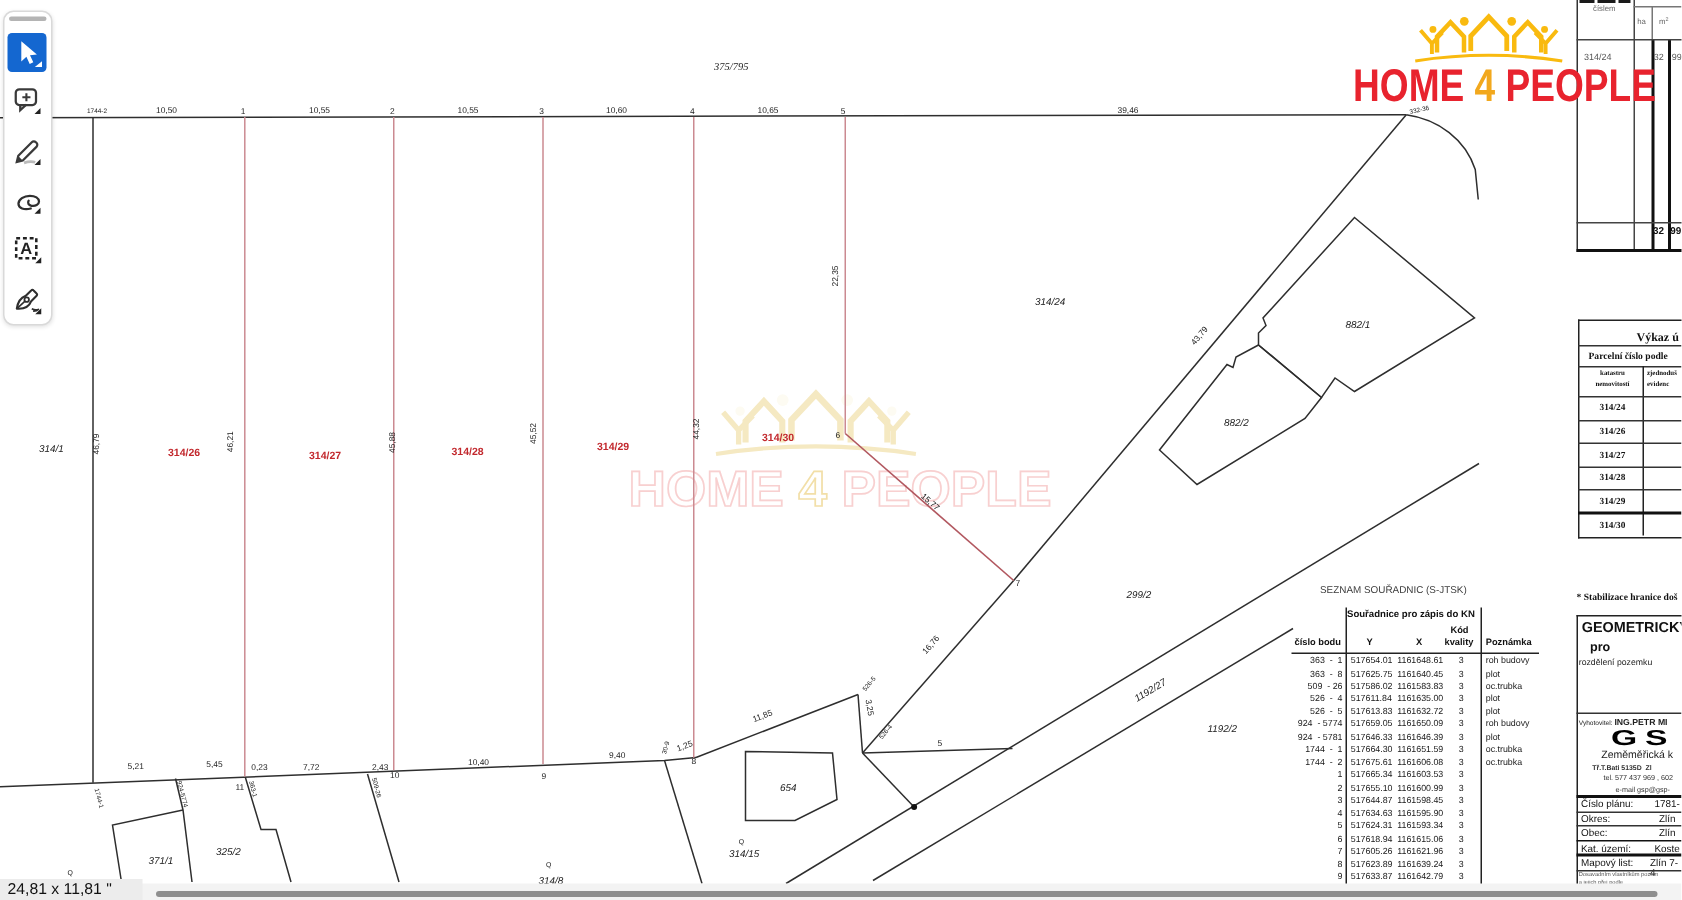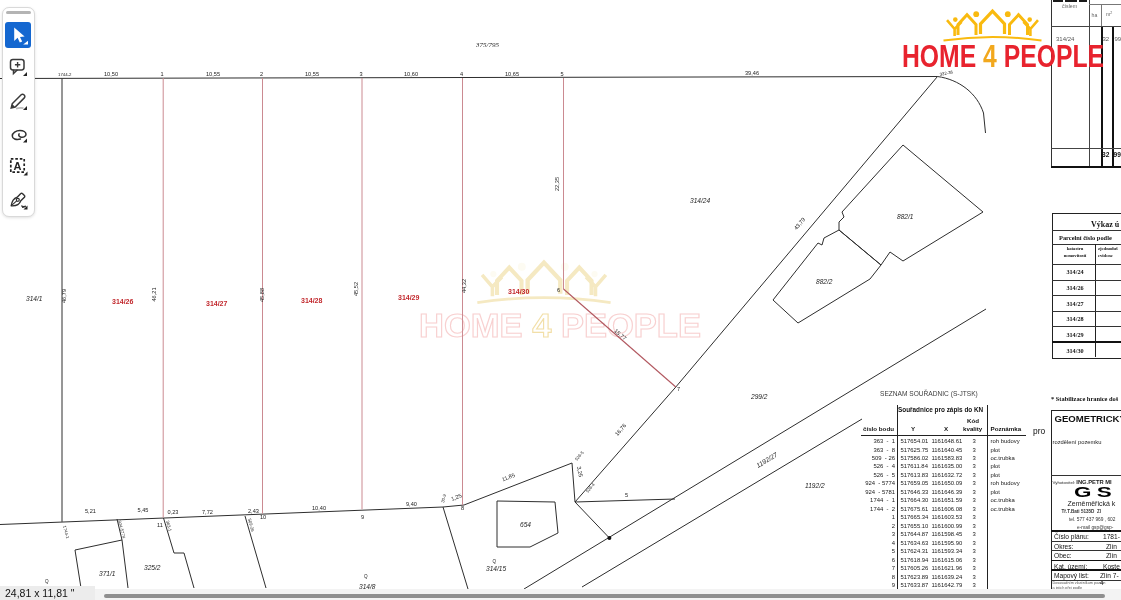--- a/index.html
+++ b/index.html
@@ -293,21 +293,21 @@
 
 <div class="abs ser" style="left:1056px;top:330.5px;width:38px;text-align:center;font-size:6.2px;font-weight:bold;color:#111;">314/29</div>
 
 <div class="abs ser" style="left:1056px;top:346.5px;width:38px;text-align:center;font-size:6.2px;font-weight:bold;color:#111;">314/30</div>
 
 <div class="abs ser" style="left:1051px;top:394.5px;font-size:6.4px;font-weight:bold;color:#111;white-space:nowrap;">* Stabilizace hranice doš</div>
 
 <div class="abs" style="left:1051px;top:410.4px;width:70px;height:190px;background:#fff;border-left:1.4px solid #222;border-top:1.4px solid #222;"></div>
 
 <div class="abs" style="left:1054.5px;top:412.5px;font-size:9.6px;font-weight:bold;color:#111;white-space:nowrap;">GEOMETRICKÝ P</div>
-<div class="abs" style="left:1033px;top:426px;font-size:8.4px;font-weight:normal;color:#111;">pro</div>
+<div class="abs" style="left:1060px;top:426px;font-size:8.4px;font-weight:bold;color:#111;">pro</div>
 
 <div class="abs" style="left:1052.5px;top:438.5px;font-size:5.8px;color:#222;white-space:nowrap;">rozdělení pozemku</div>
 <div class="abs" style="left:1051px;top:475.4px;width:70px;height:1px;background:#333;"></div>
 
 <div class="abs" style="left:1052.5px;top:478.5px;font-size:4.4px;color:#222;white-space:nowrap;">Vyhotovitel: <span style="font-size:5.8px;font-weight:bold;">ING.PETR MI</span></div>
 
 <div class="abs" style="left:1074px;top:484px;font-size:17px;font-weight:bold;color:#000;letter-spacing:4px;transform:scale(1.32,0.85);transform-origin:left top;">GS</div>
 
 <div class="abs" style="left:1067.5px;top:499.5px;font-size:7px;color:#222;white-space:nowrap;">Zeměměřická k</div>
 <div class="abs" style="left:1061.5px;top:508.5px;font-size:4.6px;font-weight:bold;color:#333;white-space:nowrap;">Tř.T.Bati 5135D&nbsp;&nbsp;Zl</div>

